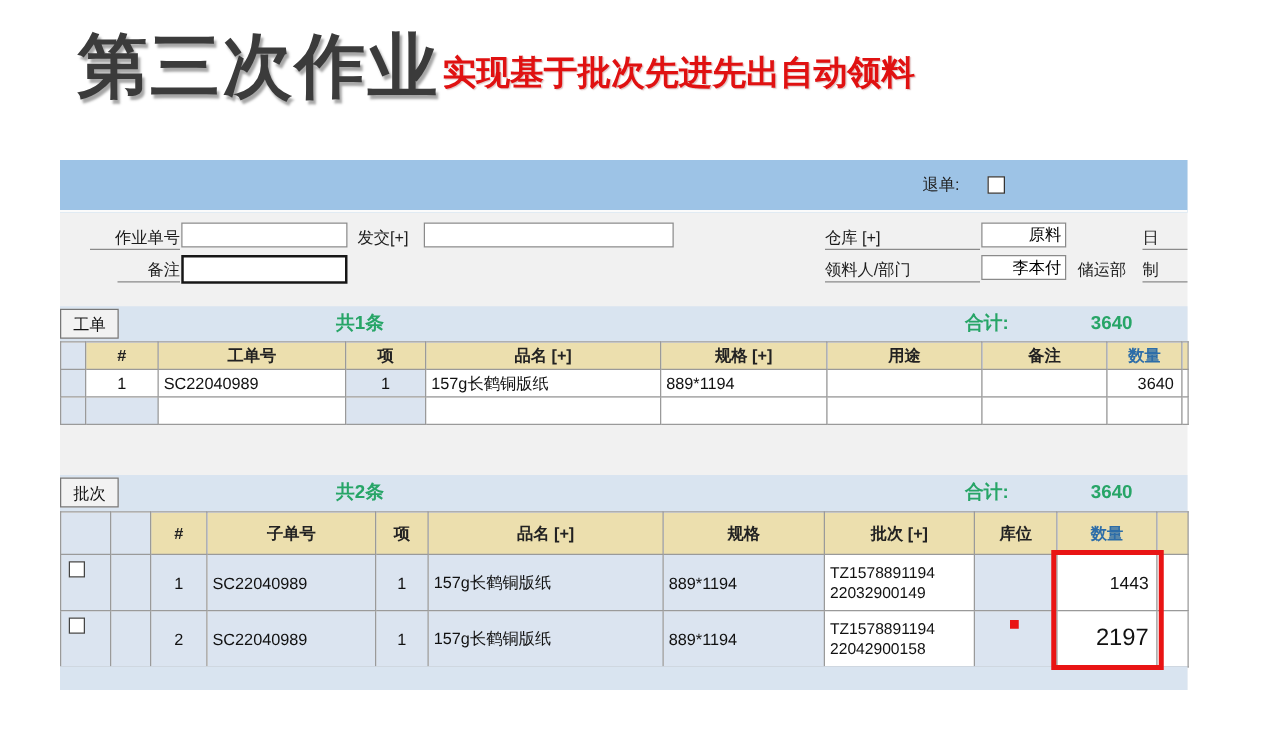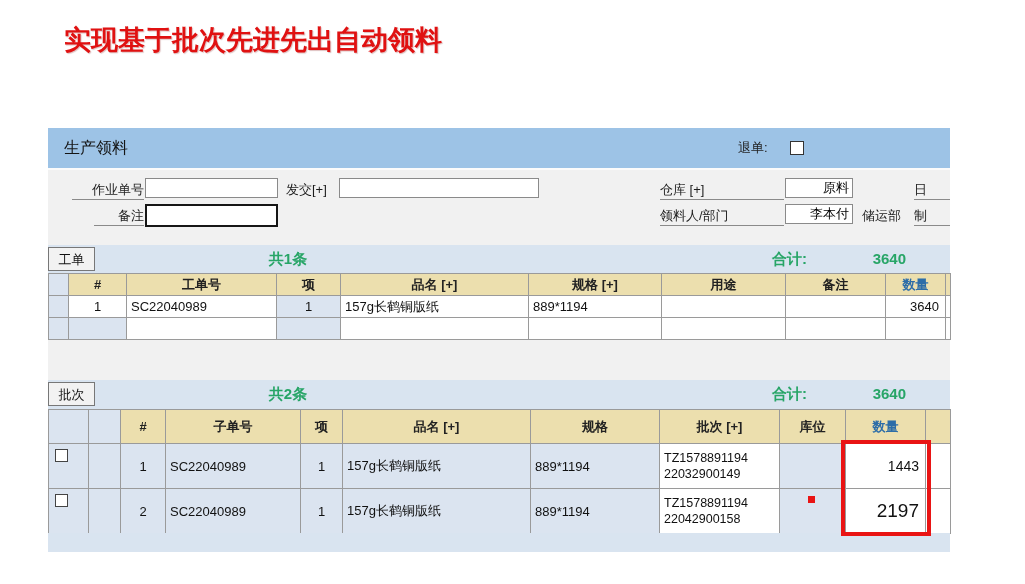--- a/index.html
+++ b/index.html
@@ -79,27 +79,27 @@
   td.g{vertical-align:top;}
   .bstrip{position:absolute;left:0;top:405px;width:902px;height:19px;background:#d9e4f0;}
   
   .redbox{position:absolute;left:793px;top:312px;width:90px;height:96px;border:4px solid #e91414;box-sizing:border-box;pointer-events:none;}
   .reddot{position:absolute;left:760px;top:368px;width:7px;height:7px;background:#e91414;}
 </style>
 </head>
 <body>
 
 <div class="titlebar">
+  <span class="t-main">第三次作业</span>
   <span class="t-sub">实现基于批次先进先出自动领料</span>
 </div>
 
 <div class="panel">
 
   <div class="hdr">
-    <span class="hdr-title">生产领料</span>
     <span class="hdr-return">退单:</span>
     <span class="cb hdr-cb"></span>
   </div>
 
   <span class="flabel" style="left:24px;top:52px;width:72px;text-align:right;">作业单号</span>
   <input class="finput" style="left: 97px; top: 50px; width: 133px;" value="">
   <span class="flabel" style="left:238px;top:52px;width:50px;border-bottom:none;">发交[+]</span>
   <input class="finput" style="left: 291px; top: 50px; width: 200px;" value="">
   <span class="flabel" style="left:46px;top:78px;width:50px;text-align:right;">备注</span>
   <input class="finput thick" style="left: 97px; top: 76px; width: 133px;" value="">

